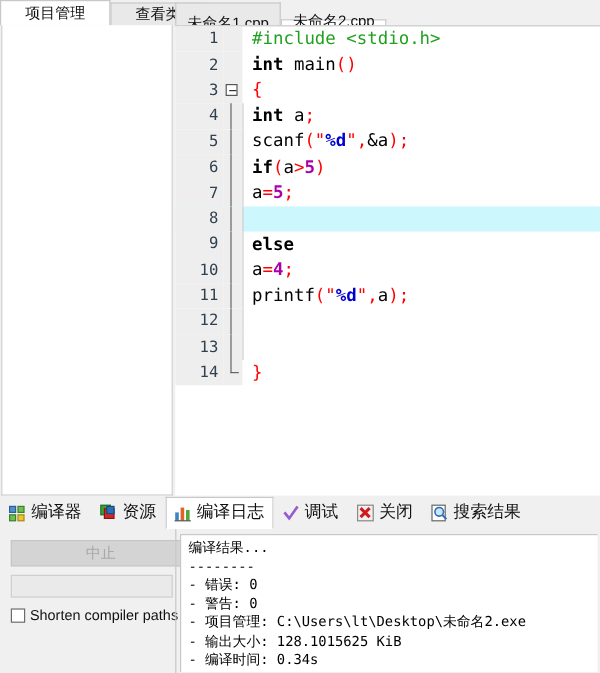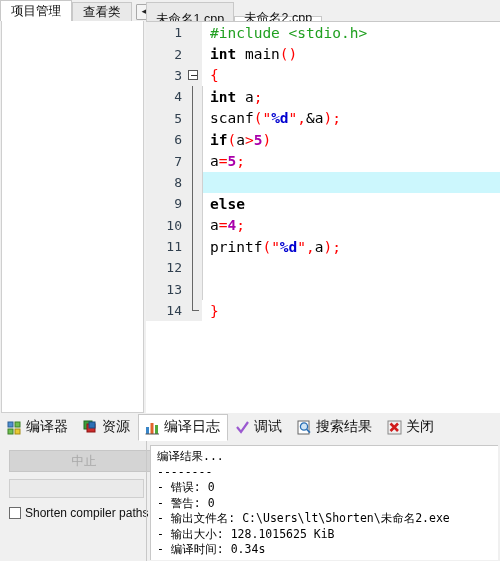--- a/index.html
+++ b/index.html
@@ -15,21 +15,21 @@
   .topbar {
     position: absolute; left: 0; top: 0; width: 500px; height: 21px;
     background: #f0f0f0;
   }
   .left-tabs {
     position: absolute; left: 0; top: 0; height: 21px;
     display: flex; align-items: stretch;
   }
   .ltab {
     display: flex; align-items: center; justify-content: center;
-    padding: 0 10px; font-size: 12.5px; color: #101010;
+    padding: 0 20px; font-size: 12.5px; color: #101010;
     background: #e9e9e9; border: 1px solid #c8c8c8; border-bottom: none;
     margin-top: 2px;
   }
   .ltab.active { background: #ffffff; margin-top: 0; padding-top: 1px; }
   .navbtns {
     display: flex; align-items: center; gap: 2px; padding: 0 4px; margin-top: 2px;
   }
   .navbtn {
     width: 17px; height: 16px; background: #f4f4f4;
     border: 1px solid #a9a9a9; border-radius: 1px;
@@ -346,56 +346,56 @@
         <svg width="15" height="15" viewBox="0 0 15 15">
           <path d="M2 7 L6 12 L13 2" fill="none" stroke="#9b59d0" stroke-width="2.2"></path>
         </svg>
       </span>
       <span>调试</span>
     </div>
 
     <div class="btab">
       <span class="bicon">
         <svg width="15" height="15" viewBox="0 0 15 15">
+          <rect x="1" y="1" width="13" height="13" fill="#f0f0f0" stroke="#888"></rect>
+          <path d="M3.5 3.5 L11 11 M11 3.5 L3.5 11" stroke="#d01b1b" stroke-width="2.6"></path>
+        </svg>
+      </span>
+      <span>关闭</span>
+    </div>
+
+    <div class="btab">
+      <span class="bicon">
+        <svg width="15" height="15" viewBox="0 0 15 15">
           <rect x="1" y="1" width="11" height="13" fill="#ffffff" stroke="#666"></rect>
           <circle cx="7" cy="6.5" r="3.6" fill="#cfe4f5" stroke="#2a6fb5" stroke-width="1.3"></circle>
           <path d="M9.6 9.2 L13 12.6" stroke="#2a6fb5" stroke-width="1.6"></path>
         </svg>
       </span>
       <span>搜索结果</span>
-    </div>
-
-    <div class="btab">
-      <span class="bicon">
-        <svg width="15" height="15" viewBox="0 0 15 15">
-          <rect x="1" y="1" width="13" height="13" fill="#f0f0f0" stroke="#888"></rect>
-          <path d="M3.5 3.5 L11 11 M11 3.5 L3.5 11" stroke="#d01b1b" stroke-width="2.6"></path>
-        </svg>
-      </span>
-      <span>关闭</span>
     </div>
 
   </div>
 
   <div class="bottom-body">
     <div class="btn-abort">
       <span>中止</span>
     </div>
     <div class="progress"></div>
     <div class="chkrow">
       <span class="chkbox"></span>
       <span>Shorten compiler paths</span>
     </div>
 
     <div class="logbox">
       <div class="logline">编译结果...</div>
       <div class="logline">--------</div>
       <div class="logline">- 错误: 0</div>
       <div class="logline">- 警告: 0</div>
-      <div class="logline">- 输出文件名: C:\Users\lt\Shorten\未命名2.exe</div>
+      <div class="logline">- 项目管理: C:\Users\lt\Desktop\未命名2.exe</div>
       <div class="logline">- 输出大小: 128.1015625 KiB</div>
       <div class="logline">- 编译时间: 0.34s</div>
     </div>
   </div>
 
   <div class="vsep"></div>
 
 </div>
 
 </body></html>

